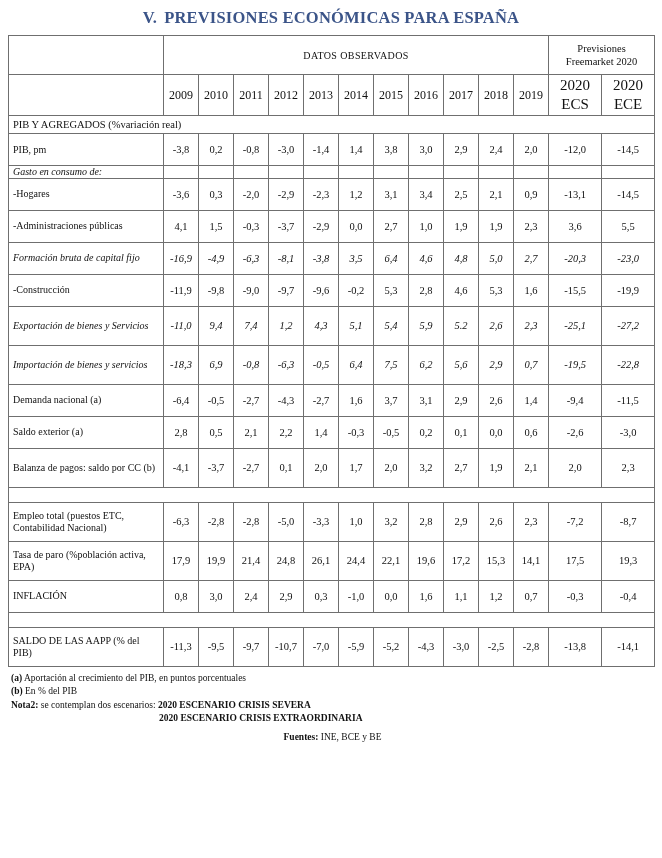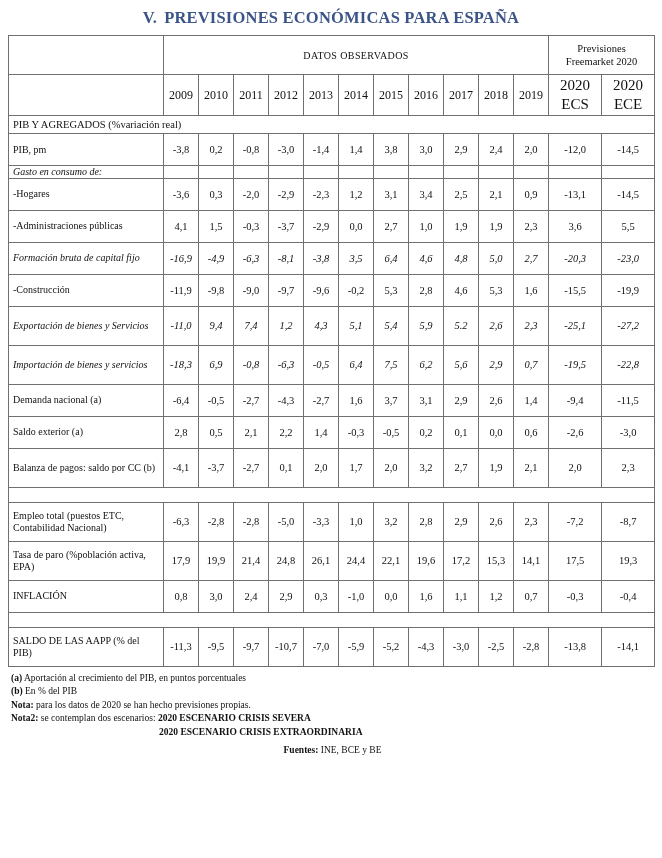--- a/index.html
+++ b/index.html
@@ -403,24 +403,20 @@
   <div class="notes">
     <div>
       <span class="k">(a)</span>
       <span>Aportación al crecimiento del PIB, en puntos porcentuales</span>
     </div>
     <div>
       <span class="k">(b)</span>
       <span>En % del PIB</span>
     </div>
     <div>
-      <span class="k">Nota:</span>
-      <span>para los datos de 2020 se han hecho previsiones propias.</span>
-    </div>
-    <div>
       <span class="k">Nota2:</span>
       <span>se contemplan dos escenarios:</span>
       <span class="scn">2020 ESCENARIO CRISIS SEVERA</span>
     </div>
     <div class="indent">
       <span class="scn">2020 ESCENARIO CRISIS EXTRAORDINARIA</span>
     </div>
     <div class="sources">
       <span class="k">Fuentes:</span>
       <span>INE, BCE y BE</span>

